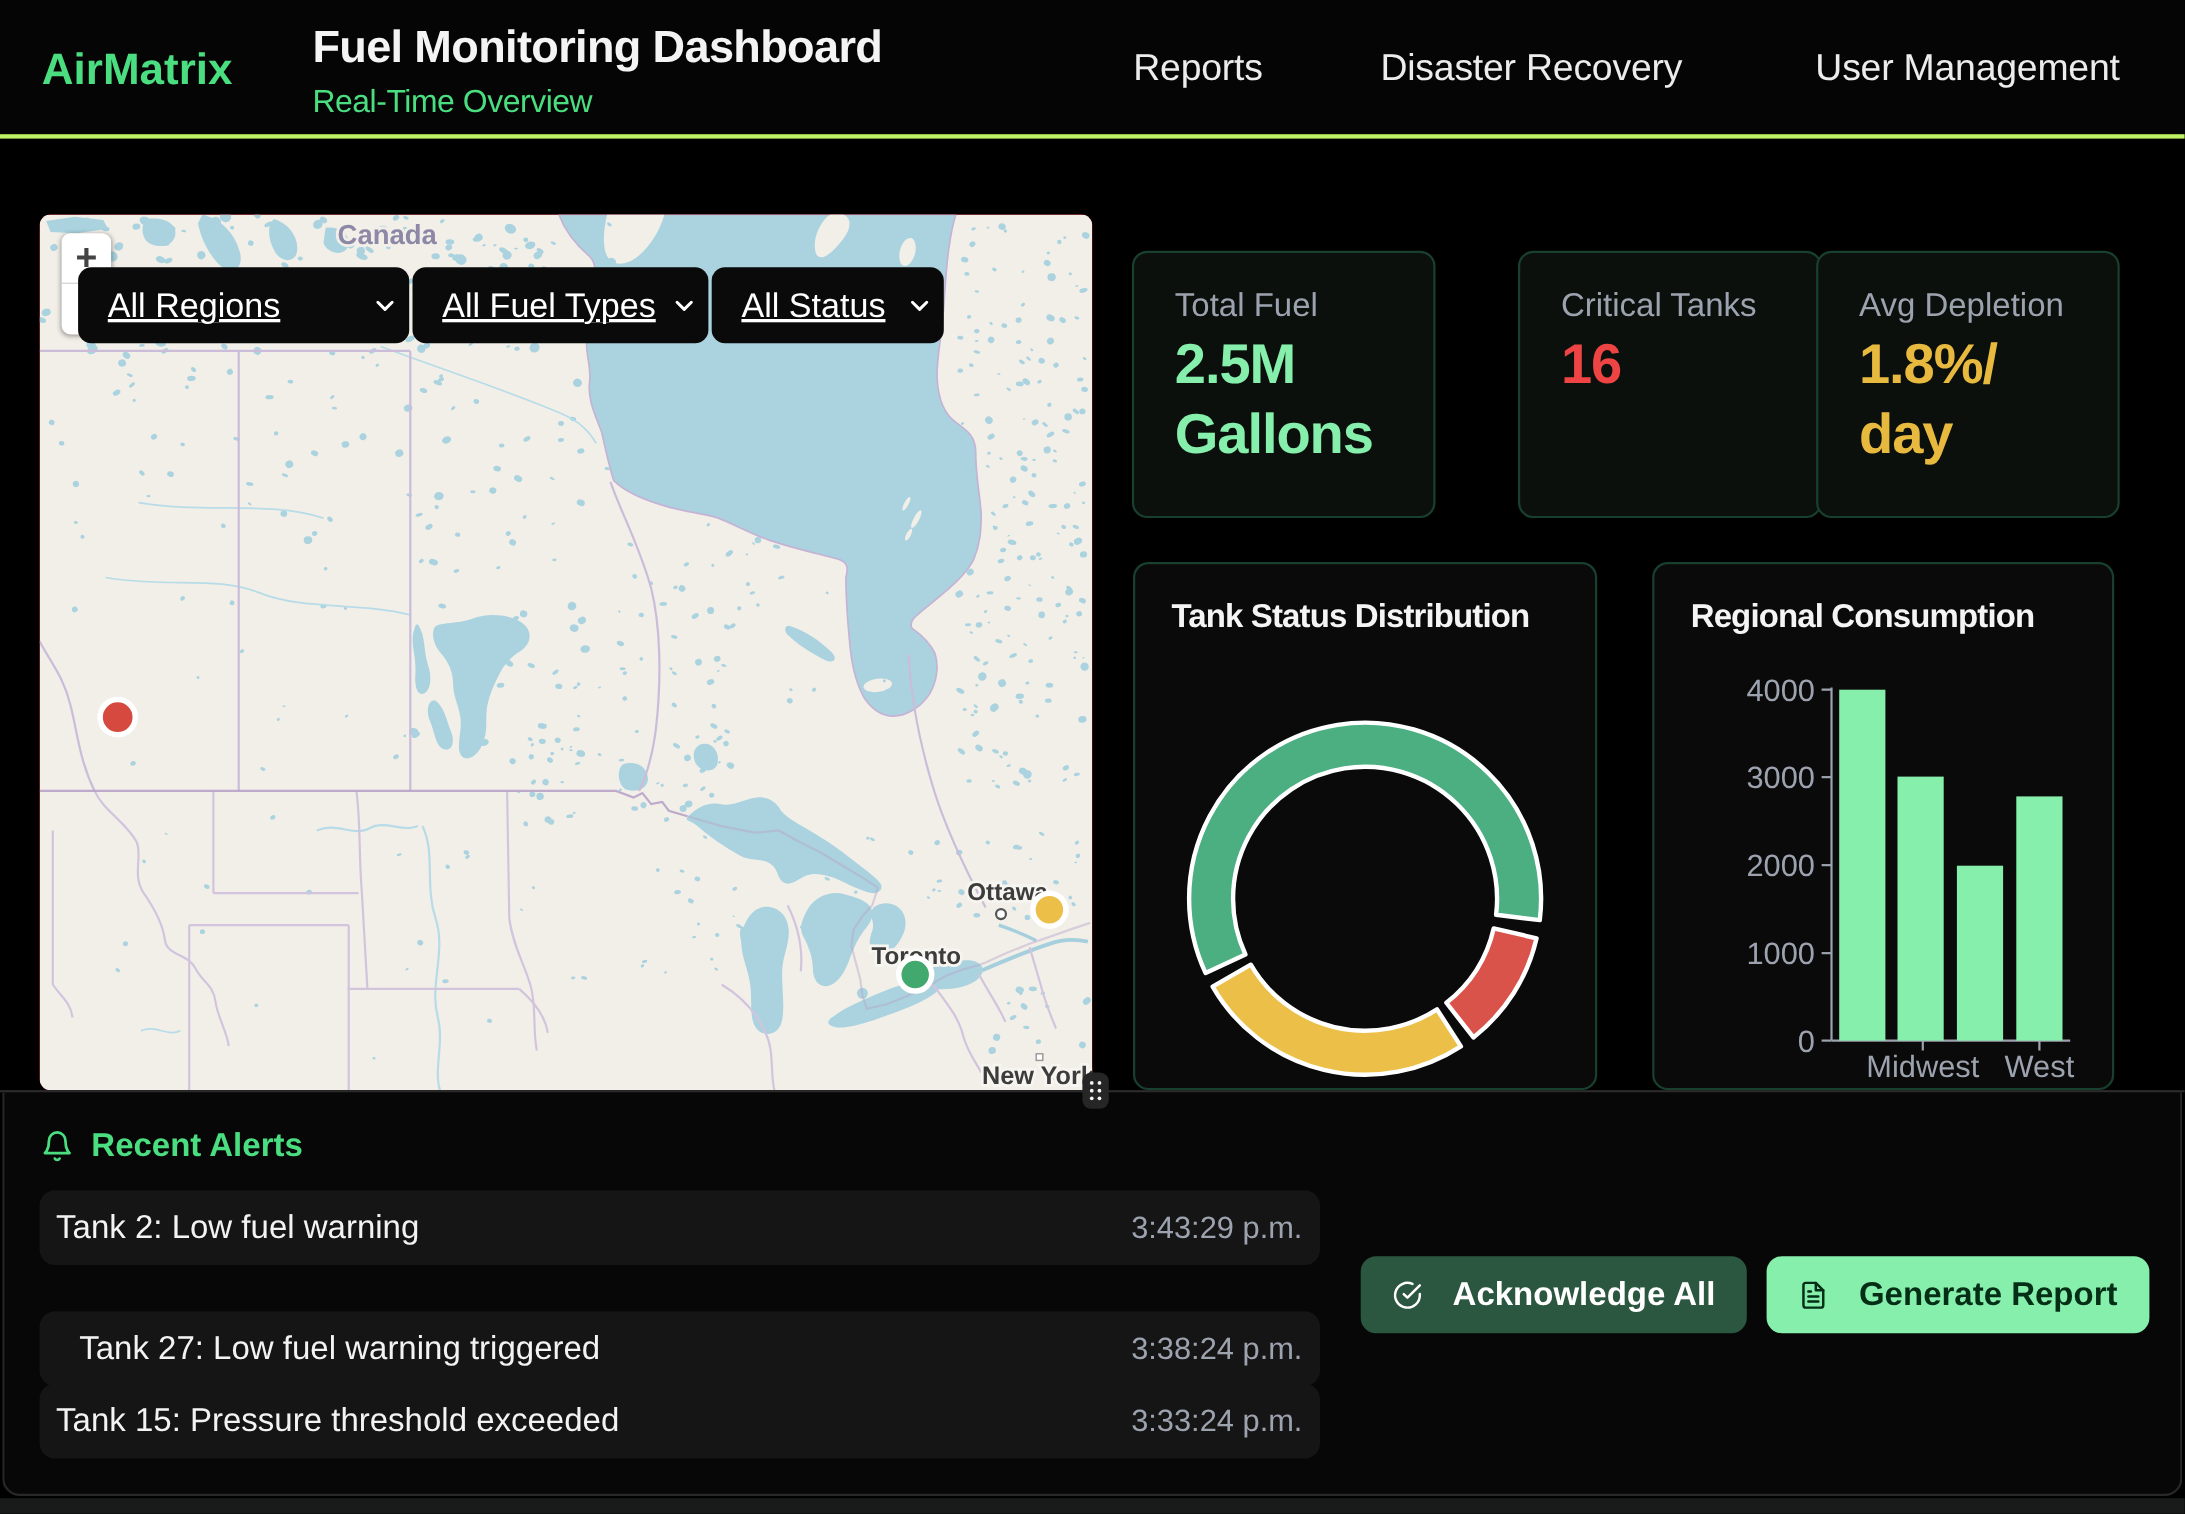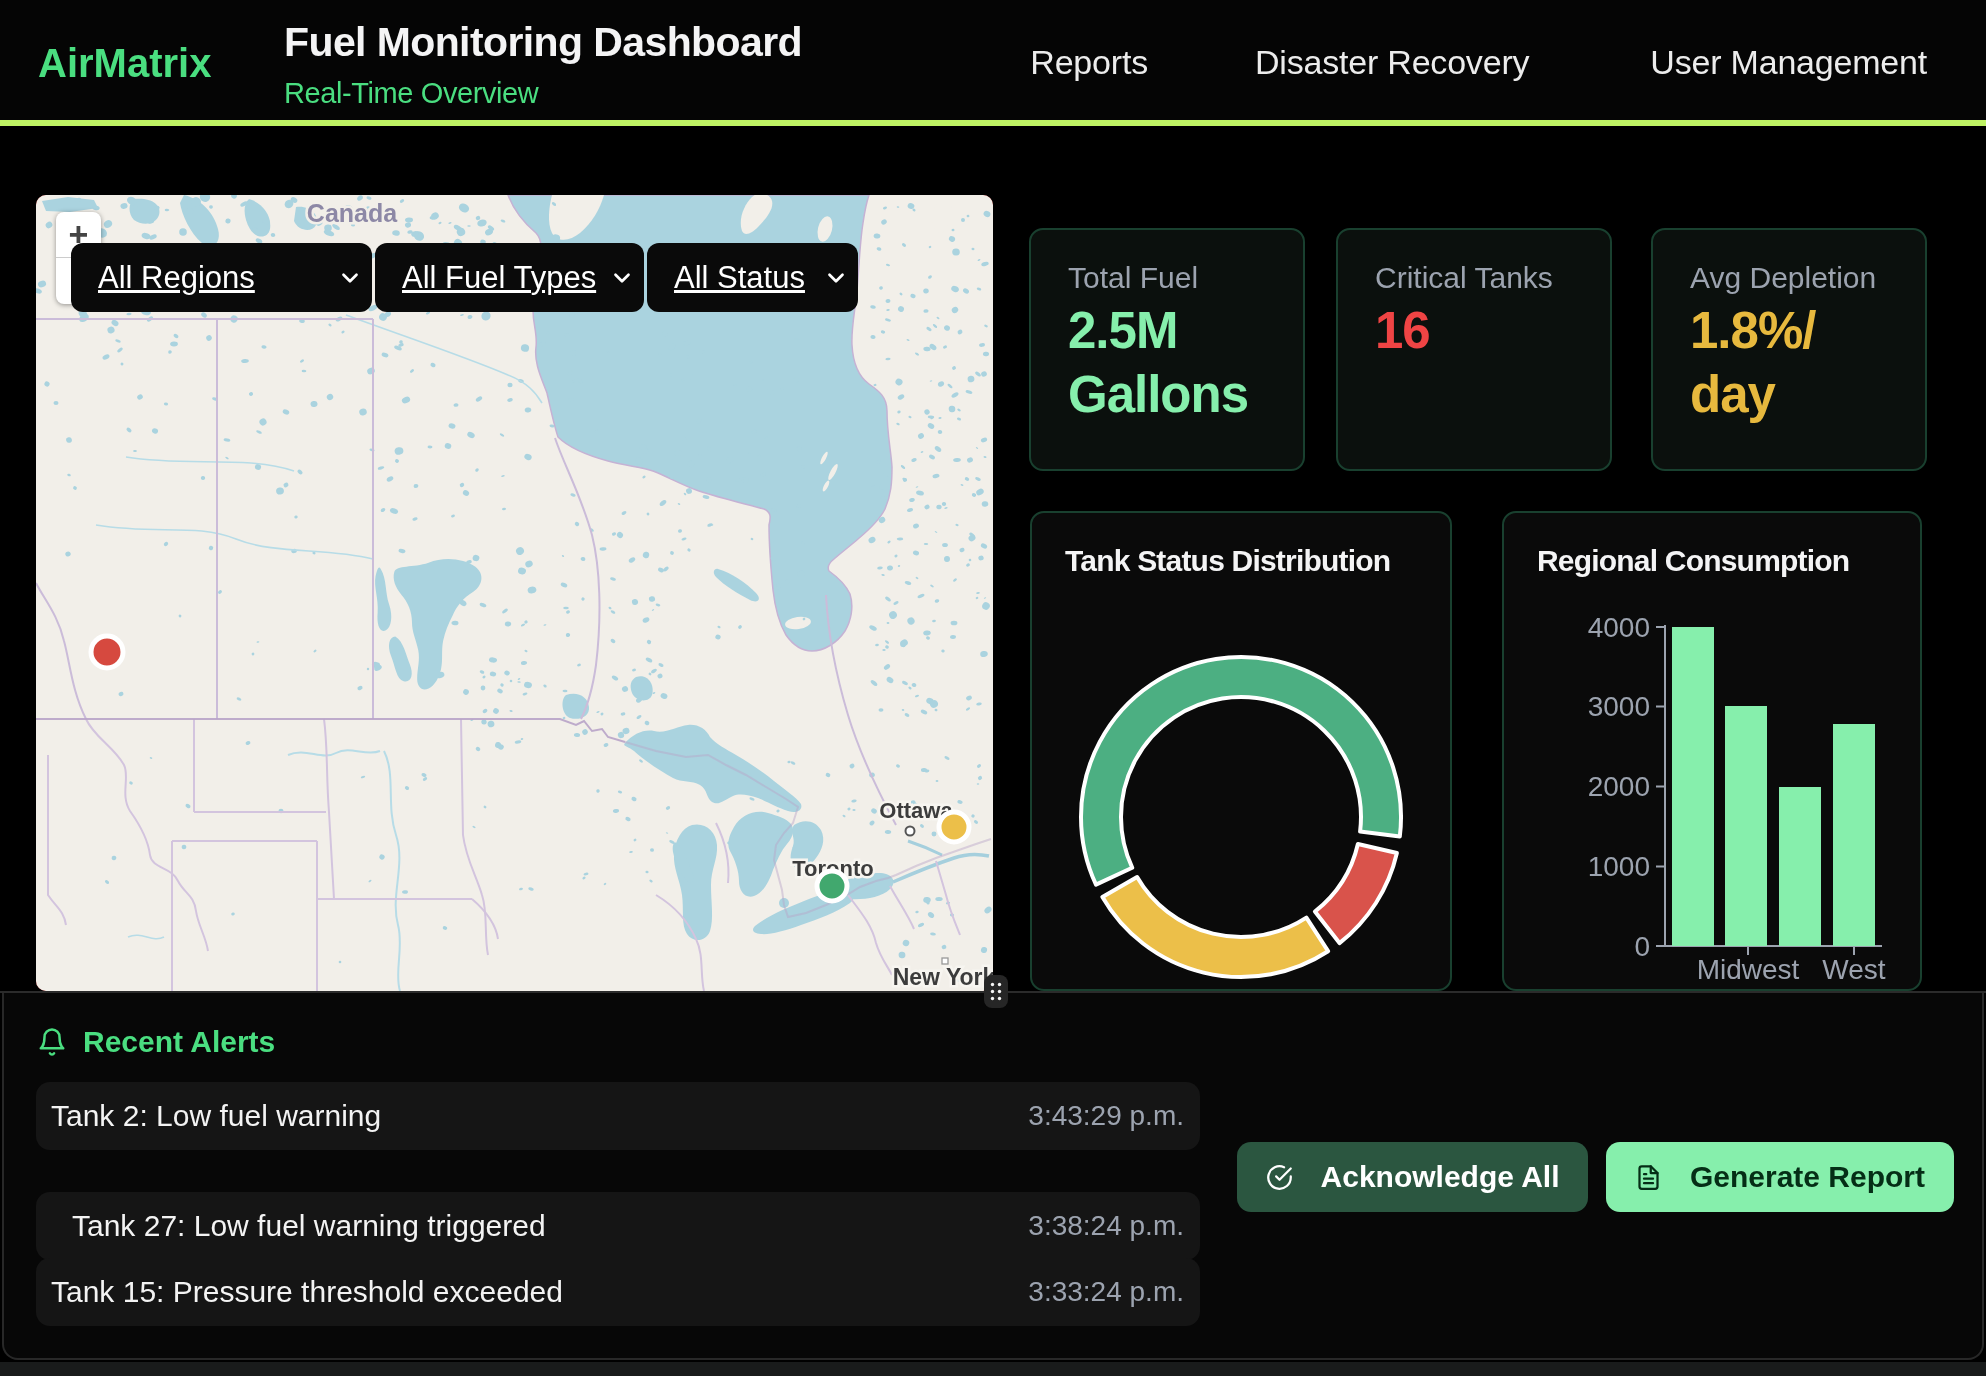--- a/index.html
+++ b/index.html
@@ -1,20 +1,20 @@
 <!DOCTYPE html>
 <html><head>
 <meta charset="utf-8">
 <style>
 * { margin:0; padding:0; box-sizing:border-box; }
 html,body { width:1986px; height:1376px; background:#000; overflow:hidden;
   font-family:"Liberation Sans", sans-serif; }
 
 #header { position:absolute; left:0; top:0; width:1986px; height:126px;
-  background:#050505; border-bottom:6px solid #bef264; }
+  background:#050505; border-bottom:4px solid #bef264; }
 #logo { position:absolute; left:38px; top:41px; font-size:40px; font-weight:700; color:#4ade80; }
 #title { position:absolute; left:284px; top:19px; font-size:41px; font-weight:700; color:#f4f4f5; letter-spacing:-0.6px; }
 #subtitle { position:absolute; left:284px; top:77px; font-size:29px; letter-spacing:-0.4px; font-weight:400; color:#4ade80; }
 #nav { position:absolute; right:59px; top:43px; display:flex; font-size:34px; color:#ececec; letter-spacing:-0.2px; }
 #nav span:nth-child(2) { margin-left:107px;text-align:right; }
 #nav span:nth-child(3) { margin-left:121px; }
 
 #map { position:absolute; left:36px; top:195px; width:957px; height:796px;
   border-radius:10px; overflow:hidden; background:#b91c1c; }
 #zoomctl { position:absolute; left:56px; top:212px; width:45px; height:92px;
@@ -27,21 +27,21 @@
   padding-left:27px;text-decoration:underline; }
 .dd svg { position:absolute; right:9px; top:22px; }
 #dd1 { left:71px; width:301px; }
 #dd2 { left:375px; width:269px; }
 #dd3 { left:647px; width:211px; }
 
 .stat { position:absolute; top:228px; width:276px; height:243px; background:#0b100d;
   border:2px solid #19402f; border-radius:14px; padding:31px 37px; }
 .stat .lbl { font-size:30px; font-weight:500; color:#9ca3af; }
 .stat .val { margin-top:4px; font-size:51px; font-weight:700; line-height:1.26; letter-spacing:-1px; }
-#stat1 { left:1029px; } #stat2 { left:1336px; } #stat3 { left:1651px; }
+#stat1 { left:1029px; } #stat2 { left:1380px; } #stat3 { left:1651px; }
 
 .chartcard { position:absolute; top:511px; height:480px; background:#0a0a0a;
   border:2px solid #19402f; border-radius:14px; overflow:hidden; }
 #chart1 { left:1030px; width:422px; }
 #chart2 { left:1502px; width:420px; }
 .chartcard h3 { position:absolute; left:33px; top:31px; font-size:30px; font-weight:700; color:#f4f4f5; letter-spacing:-0.8px; }
 .chartcard svg { position:absolute; left:0; top:0; }
 
 #divider { position:absolute; left:0; top:991px; width:1986px; height:2px; background:#2b2b2b; }
 #handle { position:absolute; left:984px; top:975px; width:24px; height:33px;

